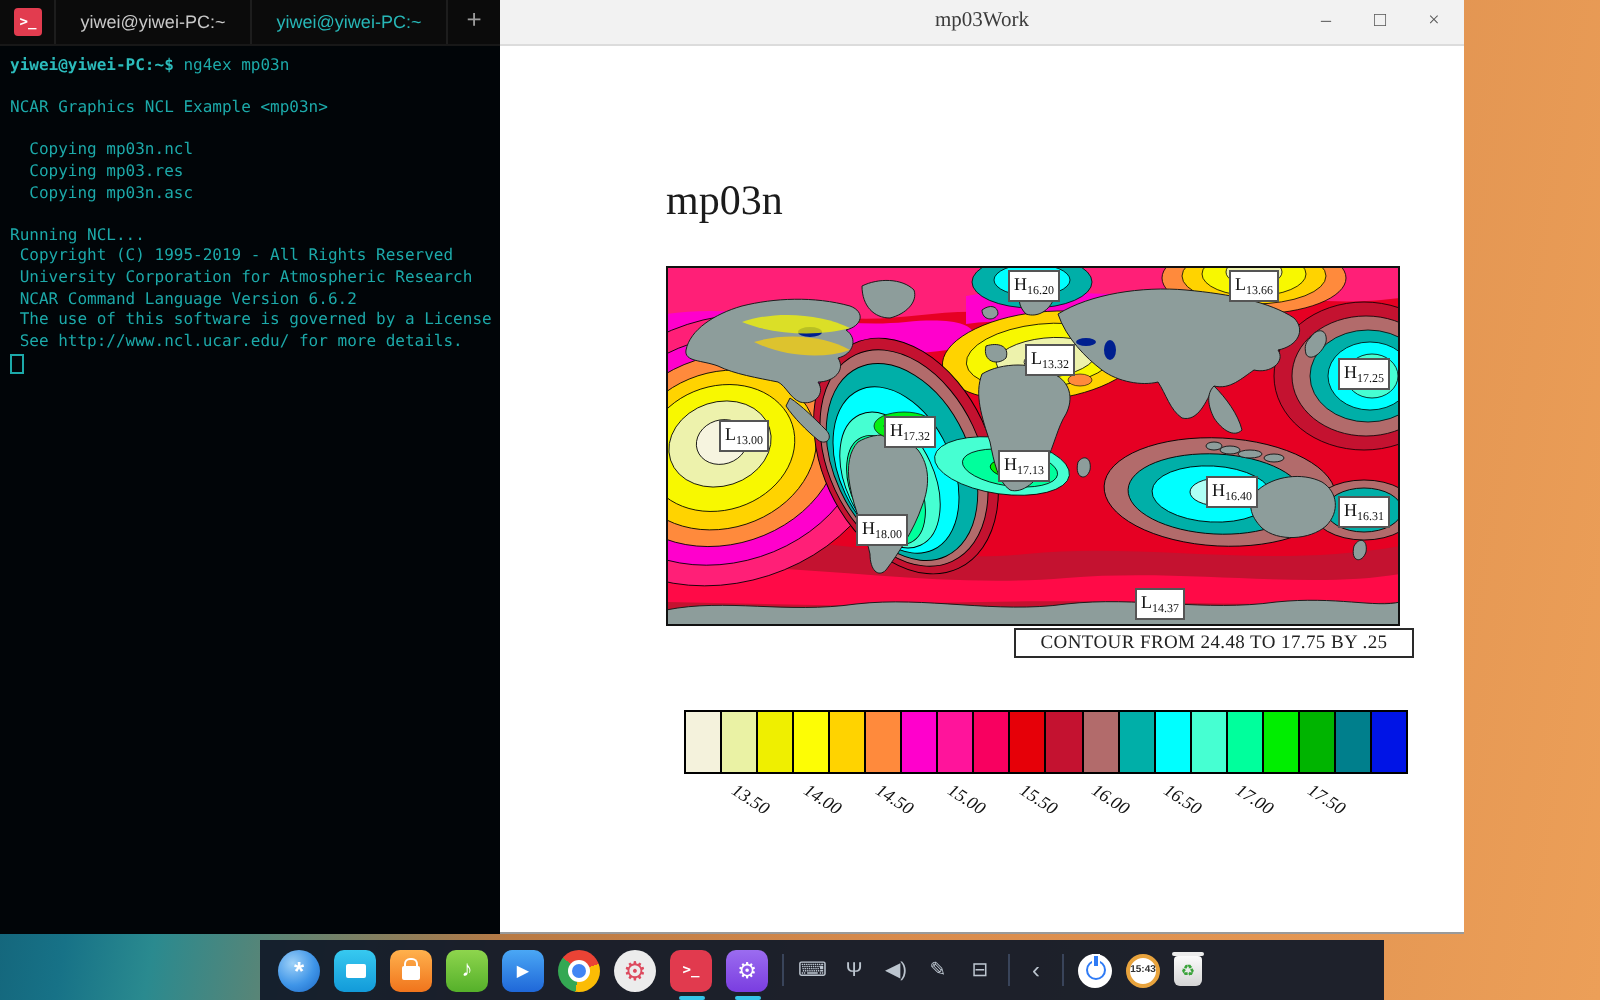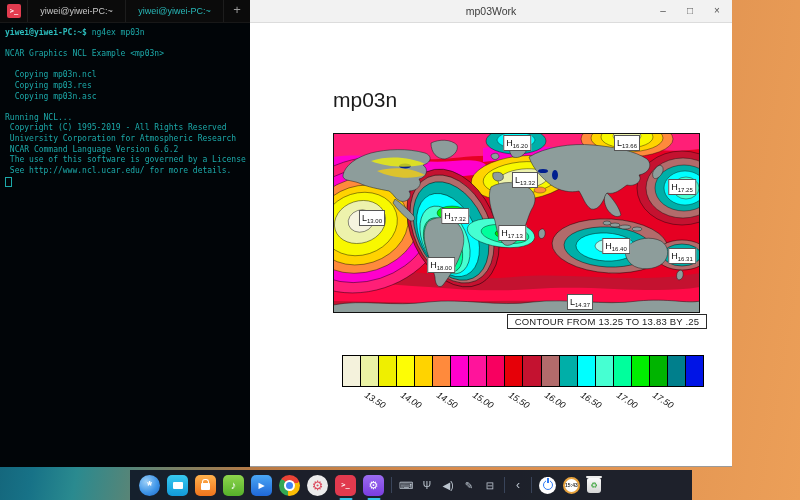--- a/index.html
+++ b/index.html
@@ -17,21 +17,21 @@
     border-left:1px solid #1d1d1d;white-space:nowrap;overflow:hidden;}
   .tab.active{color:#27b7b7;}
   .newtab{width:26px;height:22px;line-height:20px;text-align:center;color:#9a9a9a;font-size:13px;border-left:1px solid #1d1d1d;}
   .tbody{padding:5px 5px 0 5px;font-family:"DejaVu Sans Mono",monospace;font-size:8px;line-height:10.6px;
     color:#1ca9a9;white-space:pre;overflow:hidden;height:434px;}
   .tline{height:10.6px;}
   .tprompt{font-weight:bold;color:#2cbcbc;}
   .tcursor{width:5px;height:8px;border:1px solid #1ca9a9;margin-top:1px;}
   
   .plotwin{position:absolute;left:250px;top:0;width:482px;height:467px;background:#fff;
-    border-bottom:1px solid #9a9a9a;box-sizing:border-box;}
+    border-bottom:1px solid #9a9a9a;box-sizing:border-box;font-family:Liberation Serif, serif;}
   .titlebar{height:22px;background:#f2f2f2;border-bottom:1px solid #dcdcdc;position:relative;}
   .wtitle{position:absolute;left:0;right:0;top:0;line-height:22px;text-align:center;font-size:10.5px;color:#3c3c3c;}
   .wctrls{position:absolute;right:8px;top:0;height:22px;display:flex;align-items:center;gap:13px;color:#555;}
   .wbtn{width:14px;text-align:center;font-size:10px;line-height:22px;}
   .plot-title{position:absolute;left:83px;top:88px;width:367px;text-align:left;
     font-size:21px;color:#1b1b1b;}
   .map{position:absolute;left:83px;top:133px;width:367px;height:180px;}
   .map svg{display:block;}
   .map-markers{position:absolute;left:0;top:0;width:367px;height:180px;}
   .marker{position:absolute;transform:translate(-50%,-50%);background:#fff;border:1px solid #555;
@@ -229,21 +229,21 @@
         <div class="marker" style="left: 39px; top: 85px;"><span class="m-letter">L</span><span class="m-value">13.00</span></div>
         <div class="marker" style="left: 122px; top: 83px;"><span class="m-letter">H</span><span class="m-value">17.32</span></div>
         <div class="marker" style="left: 179px; top: 100px;"><span class="m-letter">H</span><span class="m-value">17.13</span></div>
         <div class="marker" style="left: 283px; top: 113px;"><span class="m-letter">H</span><span class="m-value">16.40</span></div>
         <div class="marker" style="left: 349px; top: 123px;"><span class="m-letter">H</span><span class="m-value">16.31</span></div>
         <div class="marker" style="left: 108px; top: 132px;"><span class="m-letter">H</span><span class="m-value">18.00</span></div>
         <div class="marker" style="left: 247px; top: 169px;"><span class="m-letter">L</span><span class="m-value">14.37</span></div>
       </div>
   </div>
 
-  <div class="contour-info">CONTOUR FROM 13.25 TO 13.83 BY .25</div>
+  <div class="contour-info">CONTOUR FROM 24.48 TO 17.75 BY .25</div>
 
   <div class="colorbar">
       <div class="cb-cell" style="background: rgb(244, 242, 220);"></div>
       <div class="cb-cell" style="background: rgb(234, 242, 164);"></div>
       <div class="cb-cell" style="background: rgb(239, 239, 0);"></div>
       <div class="cb-cell" style="background: rgb(253, 253, 5);"></div>
       <div class="cb-cell" style="background: rgb(255, 211, 0);"></div>
       <div class="cb-cell" style="background: rgb(255, 138, 60);"></div>
       <div class="cb-cell" style="background: rgb(255, 0, 204);"></div>
       <div class="cb-cell" style="background: rgb(255, 20, 155);"></div>

